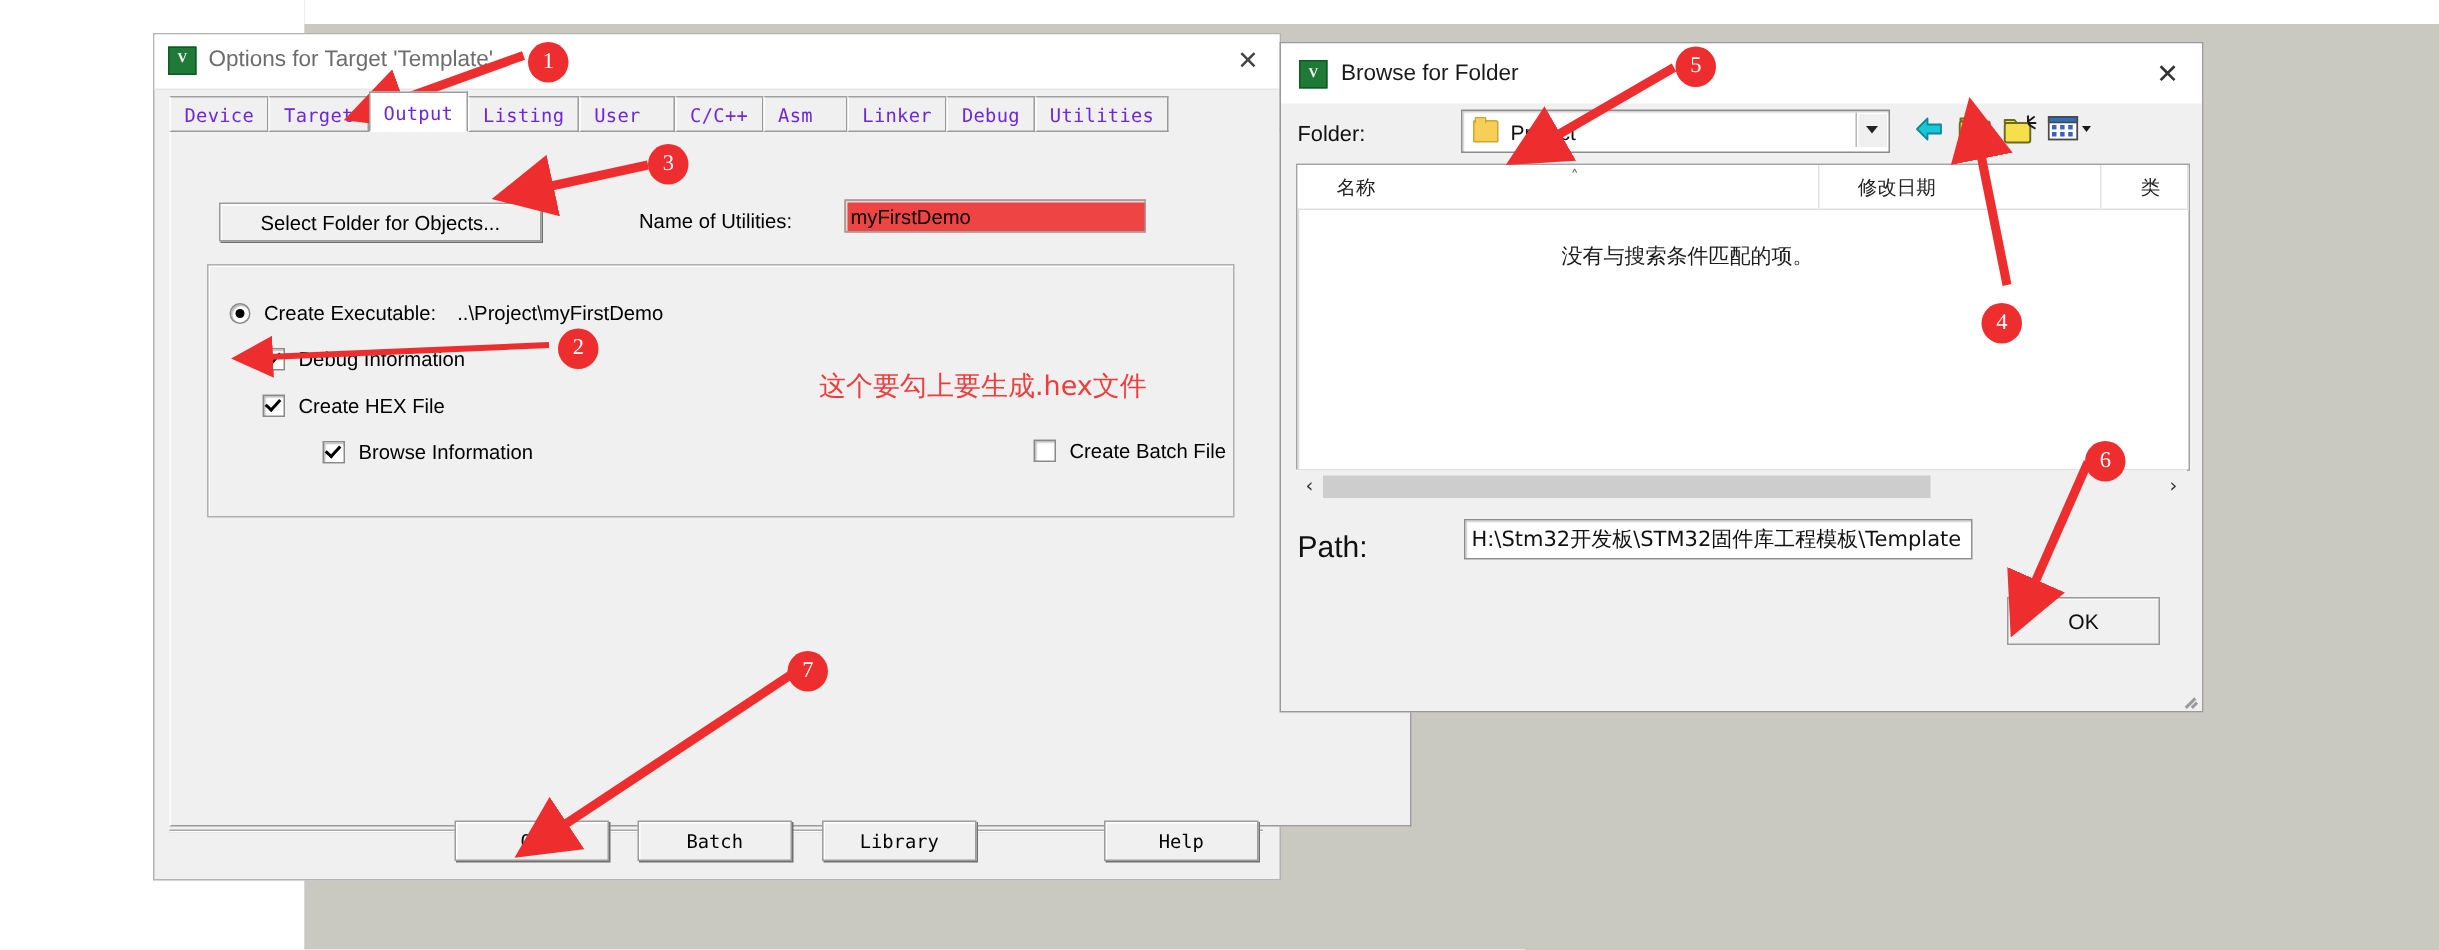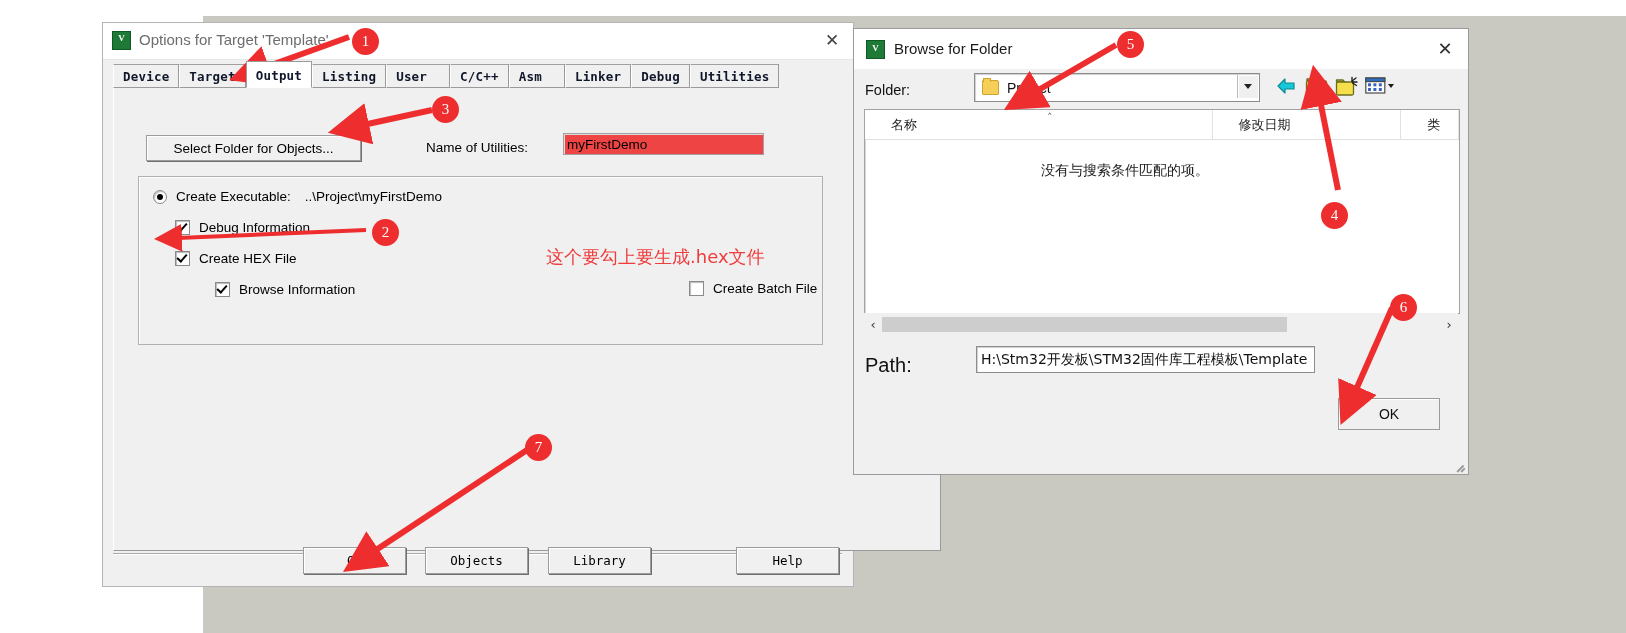--- a/index.html
+++ b/index.html
@@ -101,27 +101,26 @@
     font-family: "DejaVu Sans Mono", "Liberation Mono", monospace;
     font-size: 12.5px;
   }
   .tab {
     padding: 3px 9px 2px 9px;
     background: #f0f0f0;
     border-top: 1px solid #a0a0a0;
     border-left: 1px solid #ffffff;
     border-right: 1px solid #9a9a9a;
     border-bottom: 1px solid #9a9a9a;
-    color: #0f172a;
+    color: #6d28d9;
     white-space: nowrap;
     display: flex;
     align-items: center;
     letter-spacing: 0.2px;
     cursor: pointer;
-    font-weight: bold;
   }
   .tab.spaced { padding-right: 22px; }
   .tab.active {
     background: #ffffff;
     border-bottom: 1px solid #ffffff;
     margin-top: -3px;
     padding-top: 5px;
     padding-bottom: 3px;
     border-top: 1px solid #9a9a9a;
     border-left: 1px solid #9a9a9a;
@@ -182,20 +181,21 @@
     box-shadow: inset 1px 1px 0 #ffffff;
   }
 
   .optrow {
     position: absolute;
     display: flex;
     align-items: center;
     font-size: 13.5px;
     color: #000;
     white-space: nowrap;
+    margin-top: 12px;
   }
   .radio {
     width: 12px; height: 12px;
     border-radius: 50%;
     background: #ffffff;
     border: 1px solid #8a8a8a;
     box-shadow: inset 1px 1px 1px #b9b9b9;
     margin-right: 9px;
     position: relative;
     flex: none;
@@ -588,21 +588,21 @@
       </div>
 
     </div>
   </div>
 
   <div id="cn-note">这个要勾上要生成.hex文件</div>
 
   <div id="btn-separator"></div>
 
   <button class="dlgbtn" id="btn-ok">OK</button>
-  <button class="dlgbtn" id="btn-cancel">Objects</button>
+  <button class="dlgbtn" id="btn-cancel">Batch</button>
   <button class="dlgbtn" id="btn-defaults">Library</button>
   <button class="dlgbtn" id="btn-help">Help</button>
 </div>
 
 <div id="browse-dialog">
 
   <div id="browse-titlebar">
     <div id="browse-app-icon">V</div>
     <div id="browse-title">Browse for Folder</div>
     <div id="browse-close">✕</div>

